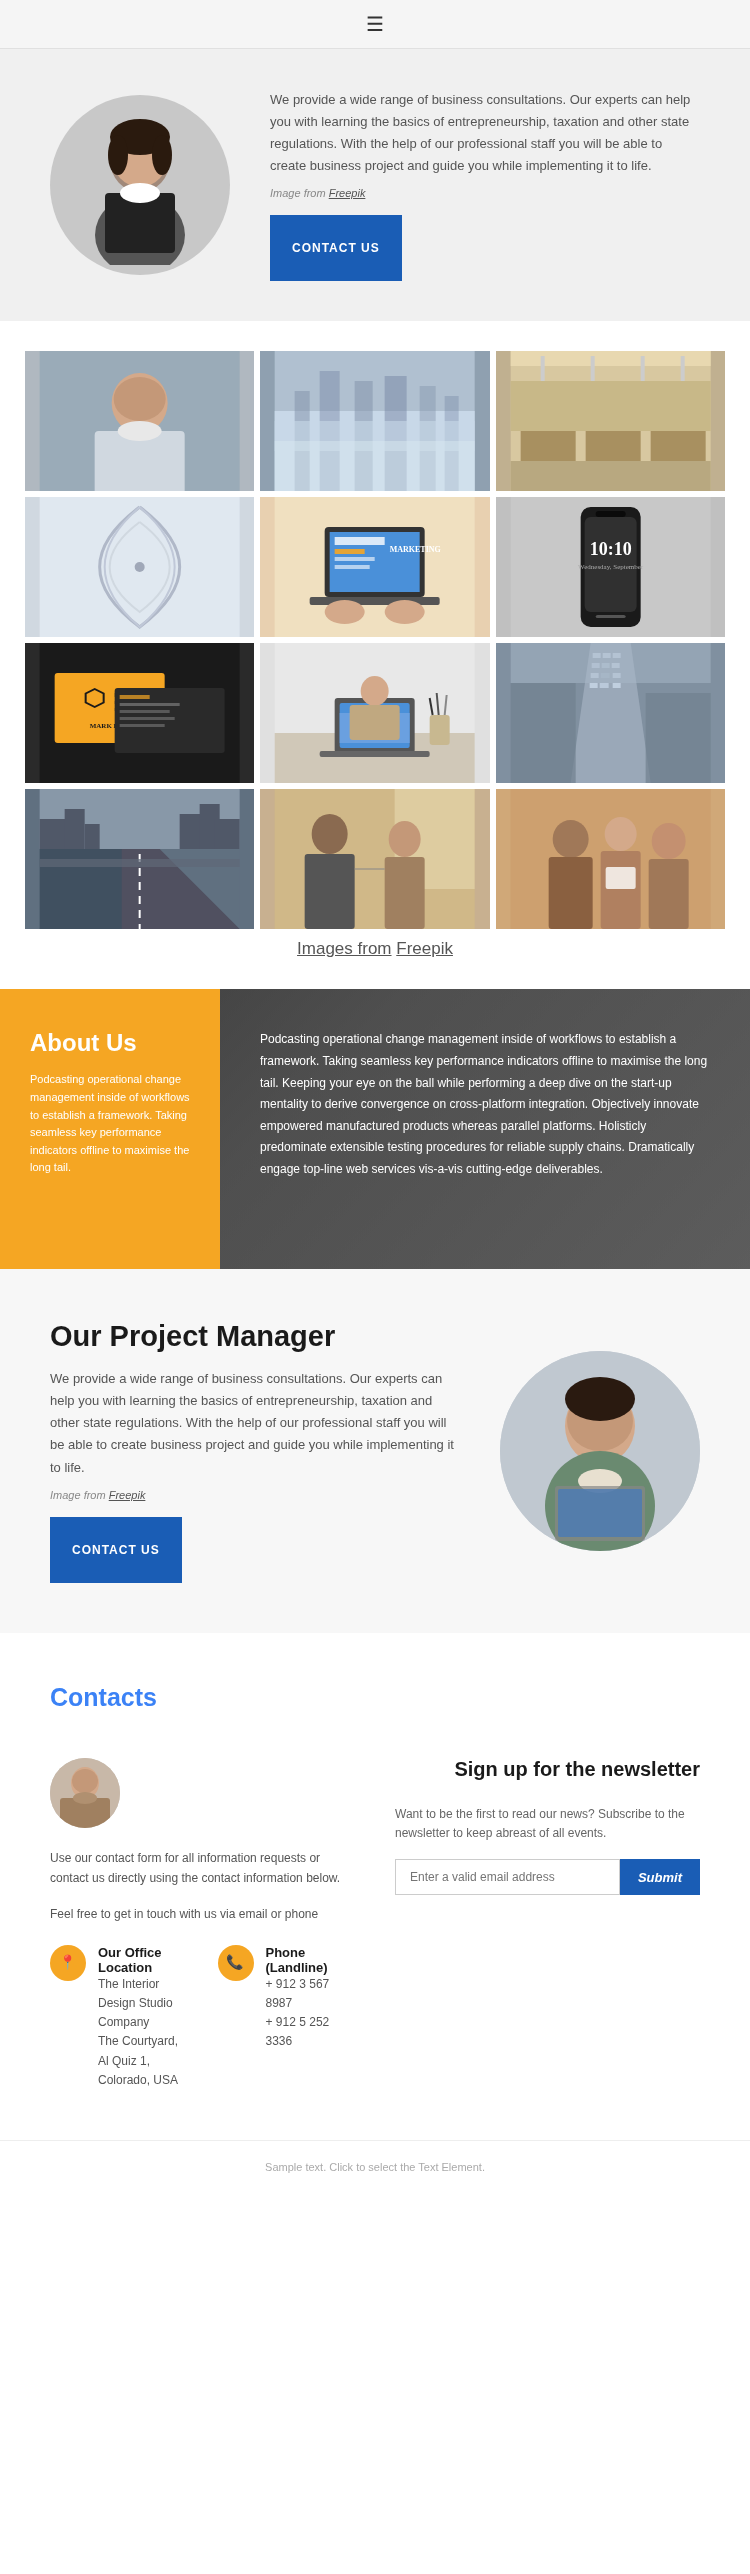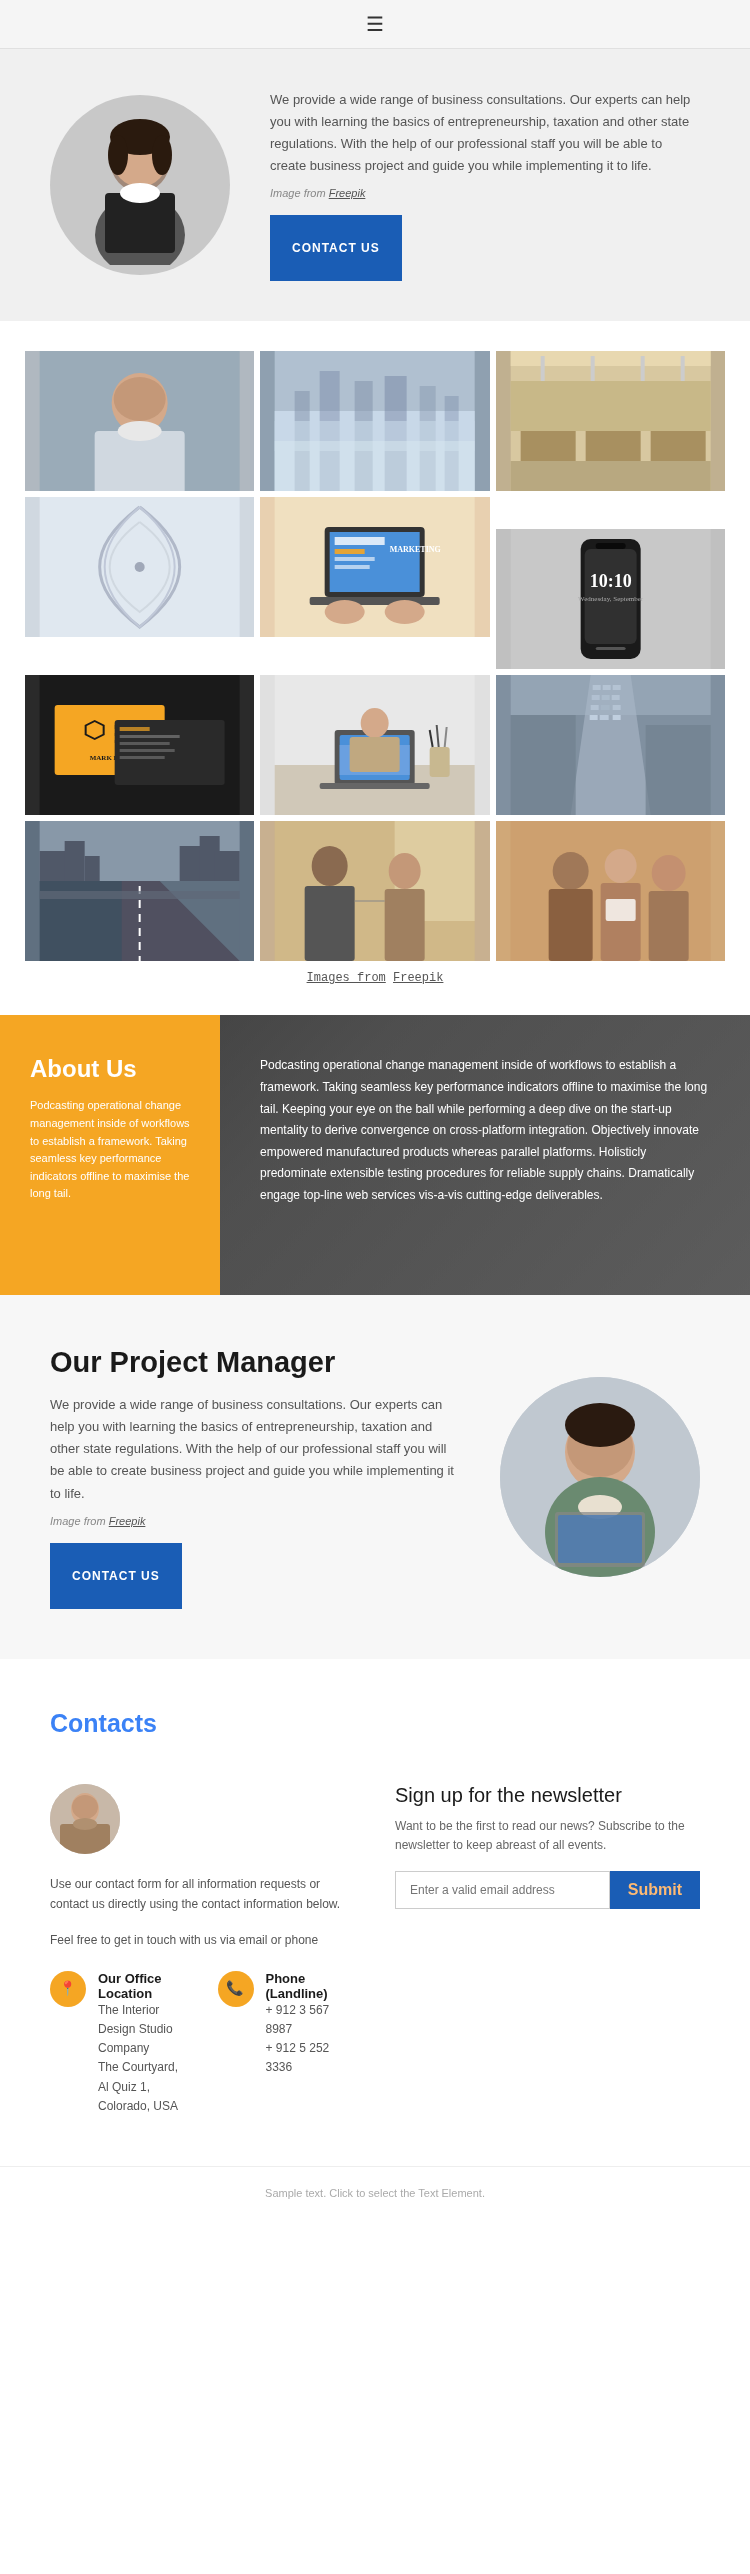--- a/index.html
+++ b/index.html
@@ -72,29 +72,29 @@
       position: relative;
     }
     .gallery-item svg { width: 100%; height: 100%; }
 
     
     .gi-person { background: #b0b8c0; }
     .gi-city { background: #8fa0b0; }
     .gi-office { background: #c0b090; }
     .gi-architecture { background: #d0d8e0; }
     .gi-laptop { background: #e8d0b0; }
-    .gi-phone { background: #c0c0c0; margin-top: 32px; }
+    .gi-phone { background: #c0c0c0; }
     .gi-card { background: #2a2a2a; }
     .gi-desk { background: #e0e0e0; }
     .gi-building { background: #8090a0; }
     .gi-road { background: #607080; }
     .gi-meeting1 { background: #c8b090; }
     .gi-meeting2 { background: #d0a878; }
 
-    .gallery-credit { text-align: center; font-size: 12px; color: #888; margin: 10px 0 0; font-family: Liberation Mono, monospace; padding-bottom: 20px; }
+    .gallery-credit { text-align: center; font-size: 17px; color: #888; margin: 10px 0 0; font-family: Liberation Sans, sans-serif; padding-bottom: 20px; }
     .gallery-credit span { text-decoration: underline; color: #555; }
 
     
     .about-section {
       background: #2a2a2a;
       background-image: linear-gradient(rgba(40,40,40,0.75), rgba(40,40,40,0.75));
       display: flex;
       align-items: stretch;
       min-height: 280px;
       position: relative;
@@ -187,40 +187,41 @@
       width: 36px; height: 36px;
       border-radius: 50%;
       background: #f5a623;
       display: flex; align-items: center; justify-content: center;
       flex-shrink: 0;
       font-size: 16px;
     }
     .contact-info-label { font-size: 13px; font-weight: 700; color: #1a1a1a; font-family: sans-serif; }
     .contact-info-value { font-size: 12px; color: #555; line-height: 1.6; font-family: sans-serif; }
 
-    .newsletter-title { font-size: 20px; font-weight: 400; color: #1a1a1a; margin-bottom: 10px; font-family: sans-serif; }
+    .newsletter-title { font-size: 20px; font-weight: 700; color: #1a1a1a; margin-bottom: 24px; font-family: sans-serif; text-align: right; }
     .newsletter-desc { font-size: 12px; color: #666; margin-bottom: 16px; font-family: sans-serif; line-height: 1.6; }
     .newsletter-form { display: flex; gap: 0; }
     .newsletter-input {
       flex: 1;
       padding: 10px 14px;
       border: 1px solid #ccc;
       font-size: 12px;
       outline: none;
       font-family: sans-serif;
     }
     .newsletter-btn {
       background: #1a5db5;
-      color: #fdba74;
+      color: #ffffff;
       border: none;
       padding: 10px 18px;
-      font-size: 16px;
+      font-size: 13px;
       font-weight: 700;
       cursor: pointer;
       font-family: sans-serif;
+      font-style: italic;
     }
 
     .sample-text {
       text-align: center;
       font-size: 11px;
       color: #aaa;
       padding: 20px;
       font-family: sans-serif;
       border-top: 1px solid #eee;
     }

